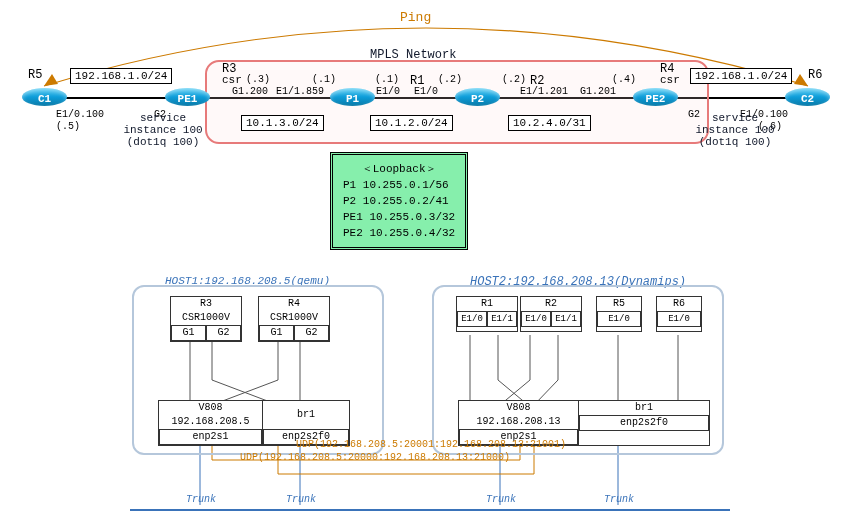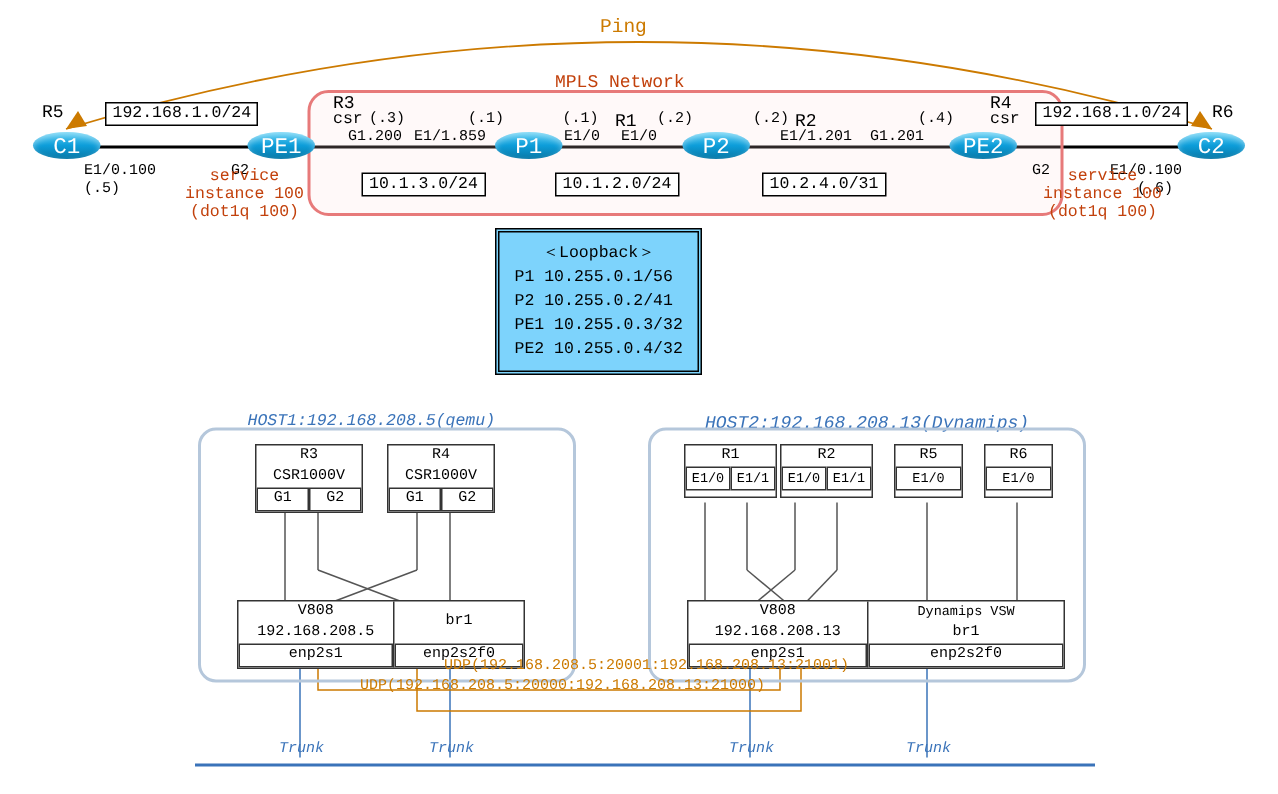--- a/index.html
+++ b/index.html
@@ -13,48 +13,48 @@
     position: relative;
     overflow: hidden;
   }
   .abs { position: absolute; }
   .router {
     width: 45px;
     height: 18px;
     background: linear-gradient(#5dcff5,#0d9dd9 50%, #0878a6);
     border-radius: 50%;
     color: #fff;
-    font-weight: normal;
+    font-weight: bold;
     text-align: center;
     line-height: 22px;
-    font-size: 15px;
+    font-size: 11px;
     box-shadow: inset 0 2px 4px rgba(255,255,255,.4);
   }
   .txt { color: #000; }
-  .txt-red { color: #c2410c; }
+  .txt-red { color: #0f172a; }
   .txt-orange { color: #cc7a00; }
   .txt-blue { color: #3a73b9; font-style: italic; }
   .boxlabel {
     border: 1px solid #000;
     background: #fff;
     padding: 1px 4px;
     font-size: 11px;
     white-space: nowrap;
   }
   .mpls-box {
     border: 2px solid #e77a7a;
     border-radius: 14px;
     background: rgba(255,220,220,.18);
   }
   .loopback-box {
     border: 3px double #000;
     padding: 6px 10px;
     font-size: 11px;
     line-height: 16px;
-    background:#7dd3fc;
+    background:#86efac;
   }
   .host-box {
     border: 2px solid #b5c7db;
     border-radius: 12px;
   }
   .subbox {
     border: 1px solid #333;
     background: #fff;
     text-align: center;
     font-size: 10px;
@@ -230,21 +230,20 @@
   <div class="subbox" style="font-size:9px">E1/0</div>
 </div>
 
 <div class="abs subbox" style="left:458px;top:400px;width:250px;height:44px;display:flex">
   <div style="flex:1.1;border-right:1px solid #333">
     <div>V808</div>
     <div>192.168.208.13</div>
     <div class="subbox" style="border:1px solid #333">enp2s1</div>
   </div>
   <div style="flex:1.2">
-    <div style="height:14px;font-size:9px">Dynamips VSW</div>
     <div style="height:14px">br1</div>
     <div class="subbox" style="border:1px solid #333">enp2s2f0</div>
   </div>
 </div>
 
 <div class="abs txt-orange" style="left:240px;top:452px;font-size:10px">UDP(192.168.208.5:20000:192.168.208.13:21000)</div>
 <div class="abs txt-orange" style="left:296px;top:439px;font-size:10px">UDP(192.168.208.5:20001:192.168.208.13:21001)</div>
 
 <div class="abs txt-blue" style="left:186px;top:494px;font-size:10px">Trunk</div>
 <div class="abs txt-blue" style="left:286px;top:494px;font-size:10px">Trunk</div>

